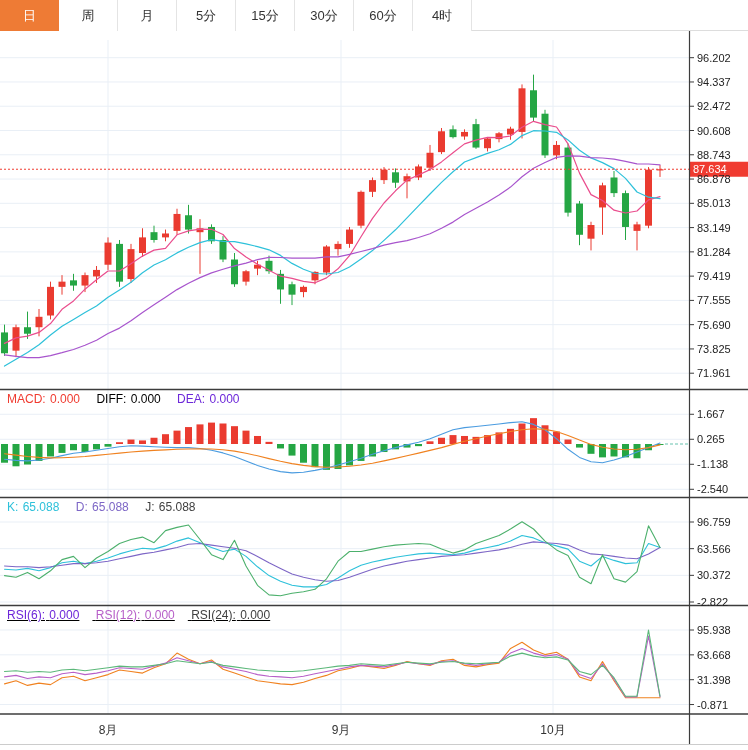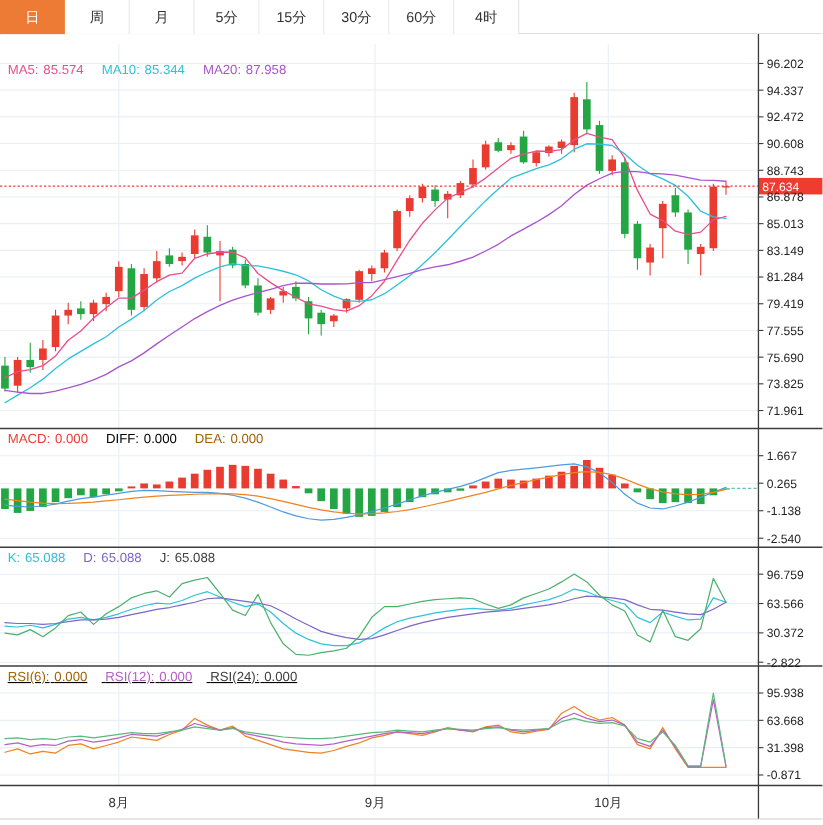--- a/index.html
+++ b/index.html
@@ -11,21 +11,21 @@
   .tab{width:59px;height:31px;line-height:31px;text-align:center;font-size:13px;color:#333;
        border-right:1px solid #e4e4e4;box-sizing:border-box;cursor:pointer;background:#fff;}
   .tab:first-child{border-left:1px solid #e4e4e4;}
   .tab.active{background:#ee7b35;color:#fff;border-color:#ee7b35;}
   
   .legend{position:absolute;left:7px;font-size:12px;white-space:nowrap;z-index:3;}
   .legend .item{margin-right:13px;}
   .legend .lab{margin-right:1px;}
   .t-dark{color:#333;} .t-red{color:#f03b30;} .t-pink{color:#ea4d8d;}
   .t-cyan{color:#2ec1da;} .t-purple{color:#a855cd;} .t-blue{color:#000000;}
-  .t-orange{color:#a16207;} .t-kpurple{color:#7d66c6;margin-top:18px;} .t-green{color:#404040;}
+  .t-orange{color:#6d28d9;} .t-kpurple{color:#7d66c6;margin-top:18px;} .t-green{color:#404040;}
   .t-rsipurple{color:#b75fc8;}
   #lg-ohlc{top:39px;} #lg-ma{top:56px;} #lg-macd{top:392px;} #lg-kdj{top:500px;} #lg-rsi{top:608px;text-decoration:underline;}
   svg{position:absolute;left:0;top:0;}
   svg text{font-family:"Liberation Sans","DejaVu Sans",sans-serif;}
 </style>
 </head>
 <body>
 
 <div id="app">
 
@@ -356,25 +356,20 @@
         <text x="697" y="708.54293" font-size="11" fill="#222">-0.871</text>
       </g>
       <g>
         <text x="108" y="734" font-size="12" fill="#333" text-anchor="middle">8月</text>
         <text x="341" y="734" font-size="12" fill="#333" text-anchor="middle">9月</text>
         <text x="553" y="734" font-size="12" fill="#333" text-anchor="middle">10月</text>
       </g>
     </svg>
 
 
-  <div class="legend" id="lg-ma">
-    <span class="item t-pink"><span class="lab">MA5:</span> <span>85.574</span></span>
-    <span class="item t-cyan"><span class="lab">MA10:</span> <span>85.344</span></span>
-    <span class="item t-purple"><span class="lab">MA20:</span> <span>87.958</span></span>
-  </div>
 
   <div class="legend" id="lg-macd">
     <span class="item t-red"><span class="lab">MACD:</span> <span>0.000</span></span>
     <span class="item t-blue"><span class="lab">DIFF:</span> <span>0.000</span></span>
     <span class="item t-orange"><span class="lab">DEA:</span> <span>0.000</span></span>
   </div>
 
   <div class="legend" id="lg-kdj">
     <span class="item t-cyan"><span class="lab">K:</span> <span>65.088</span></span>
     <span class="item t-kpurple"><span class="lab">D:</span> <span>65.088</span></span>

